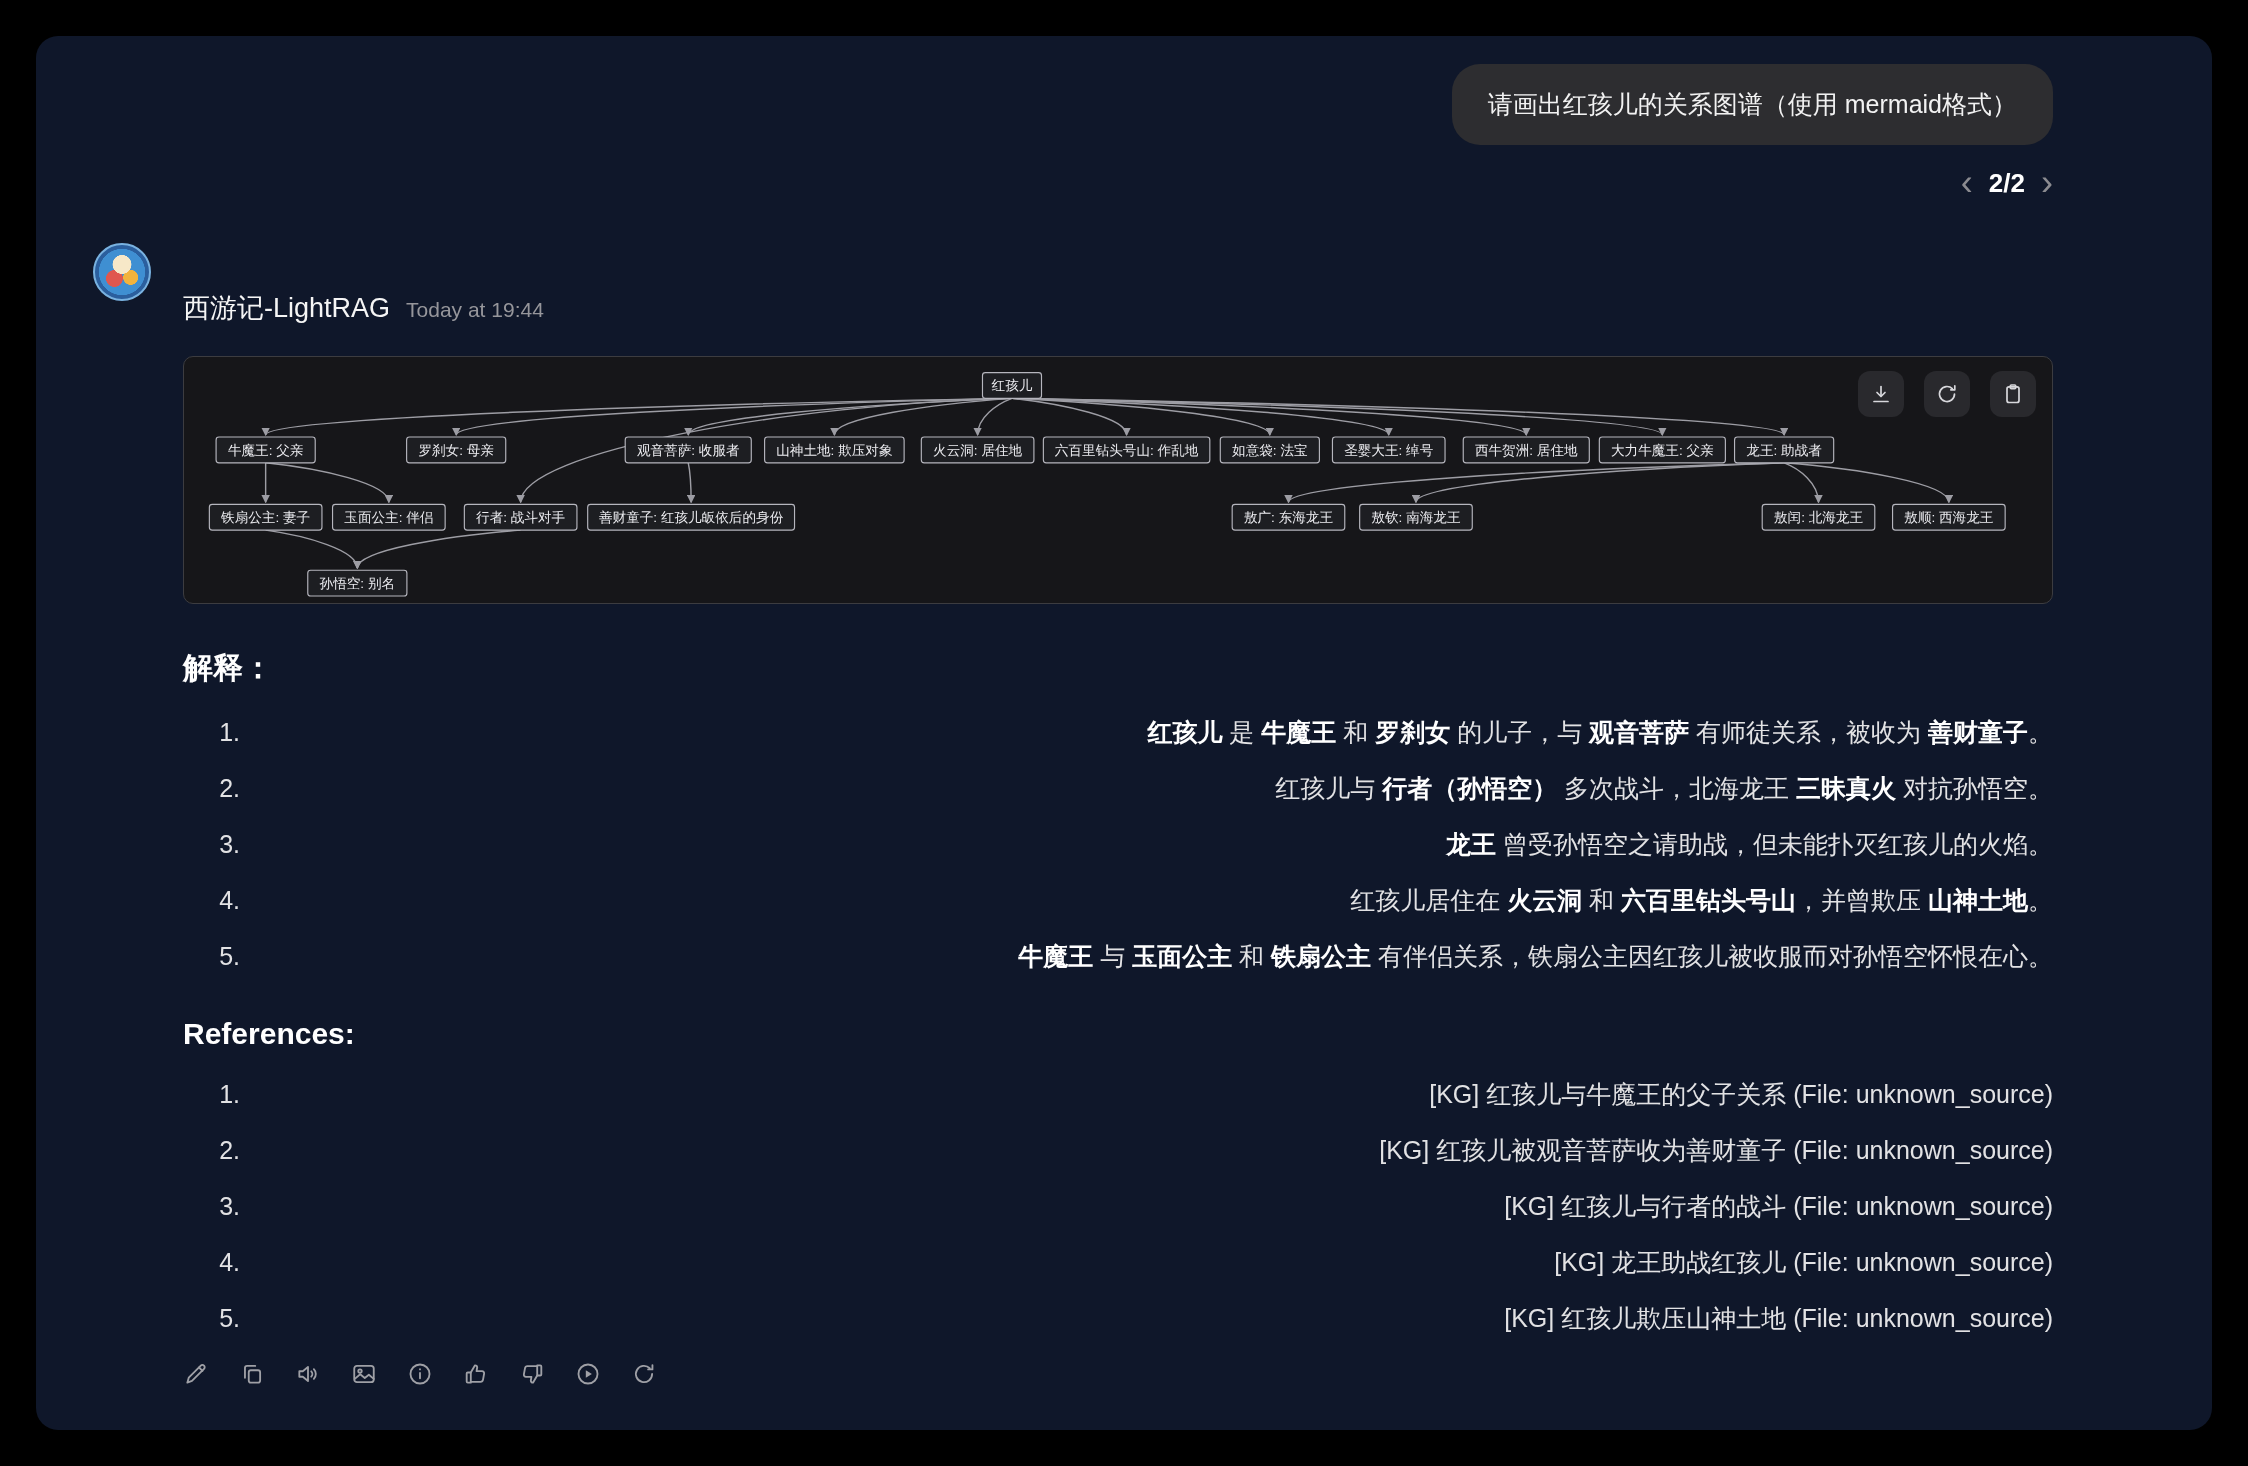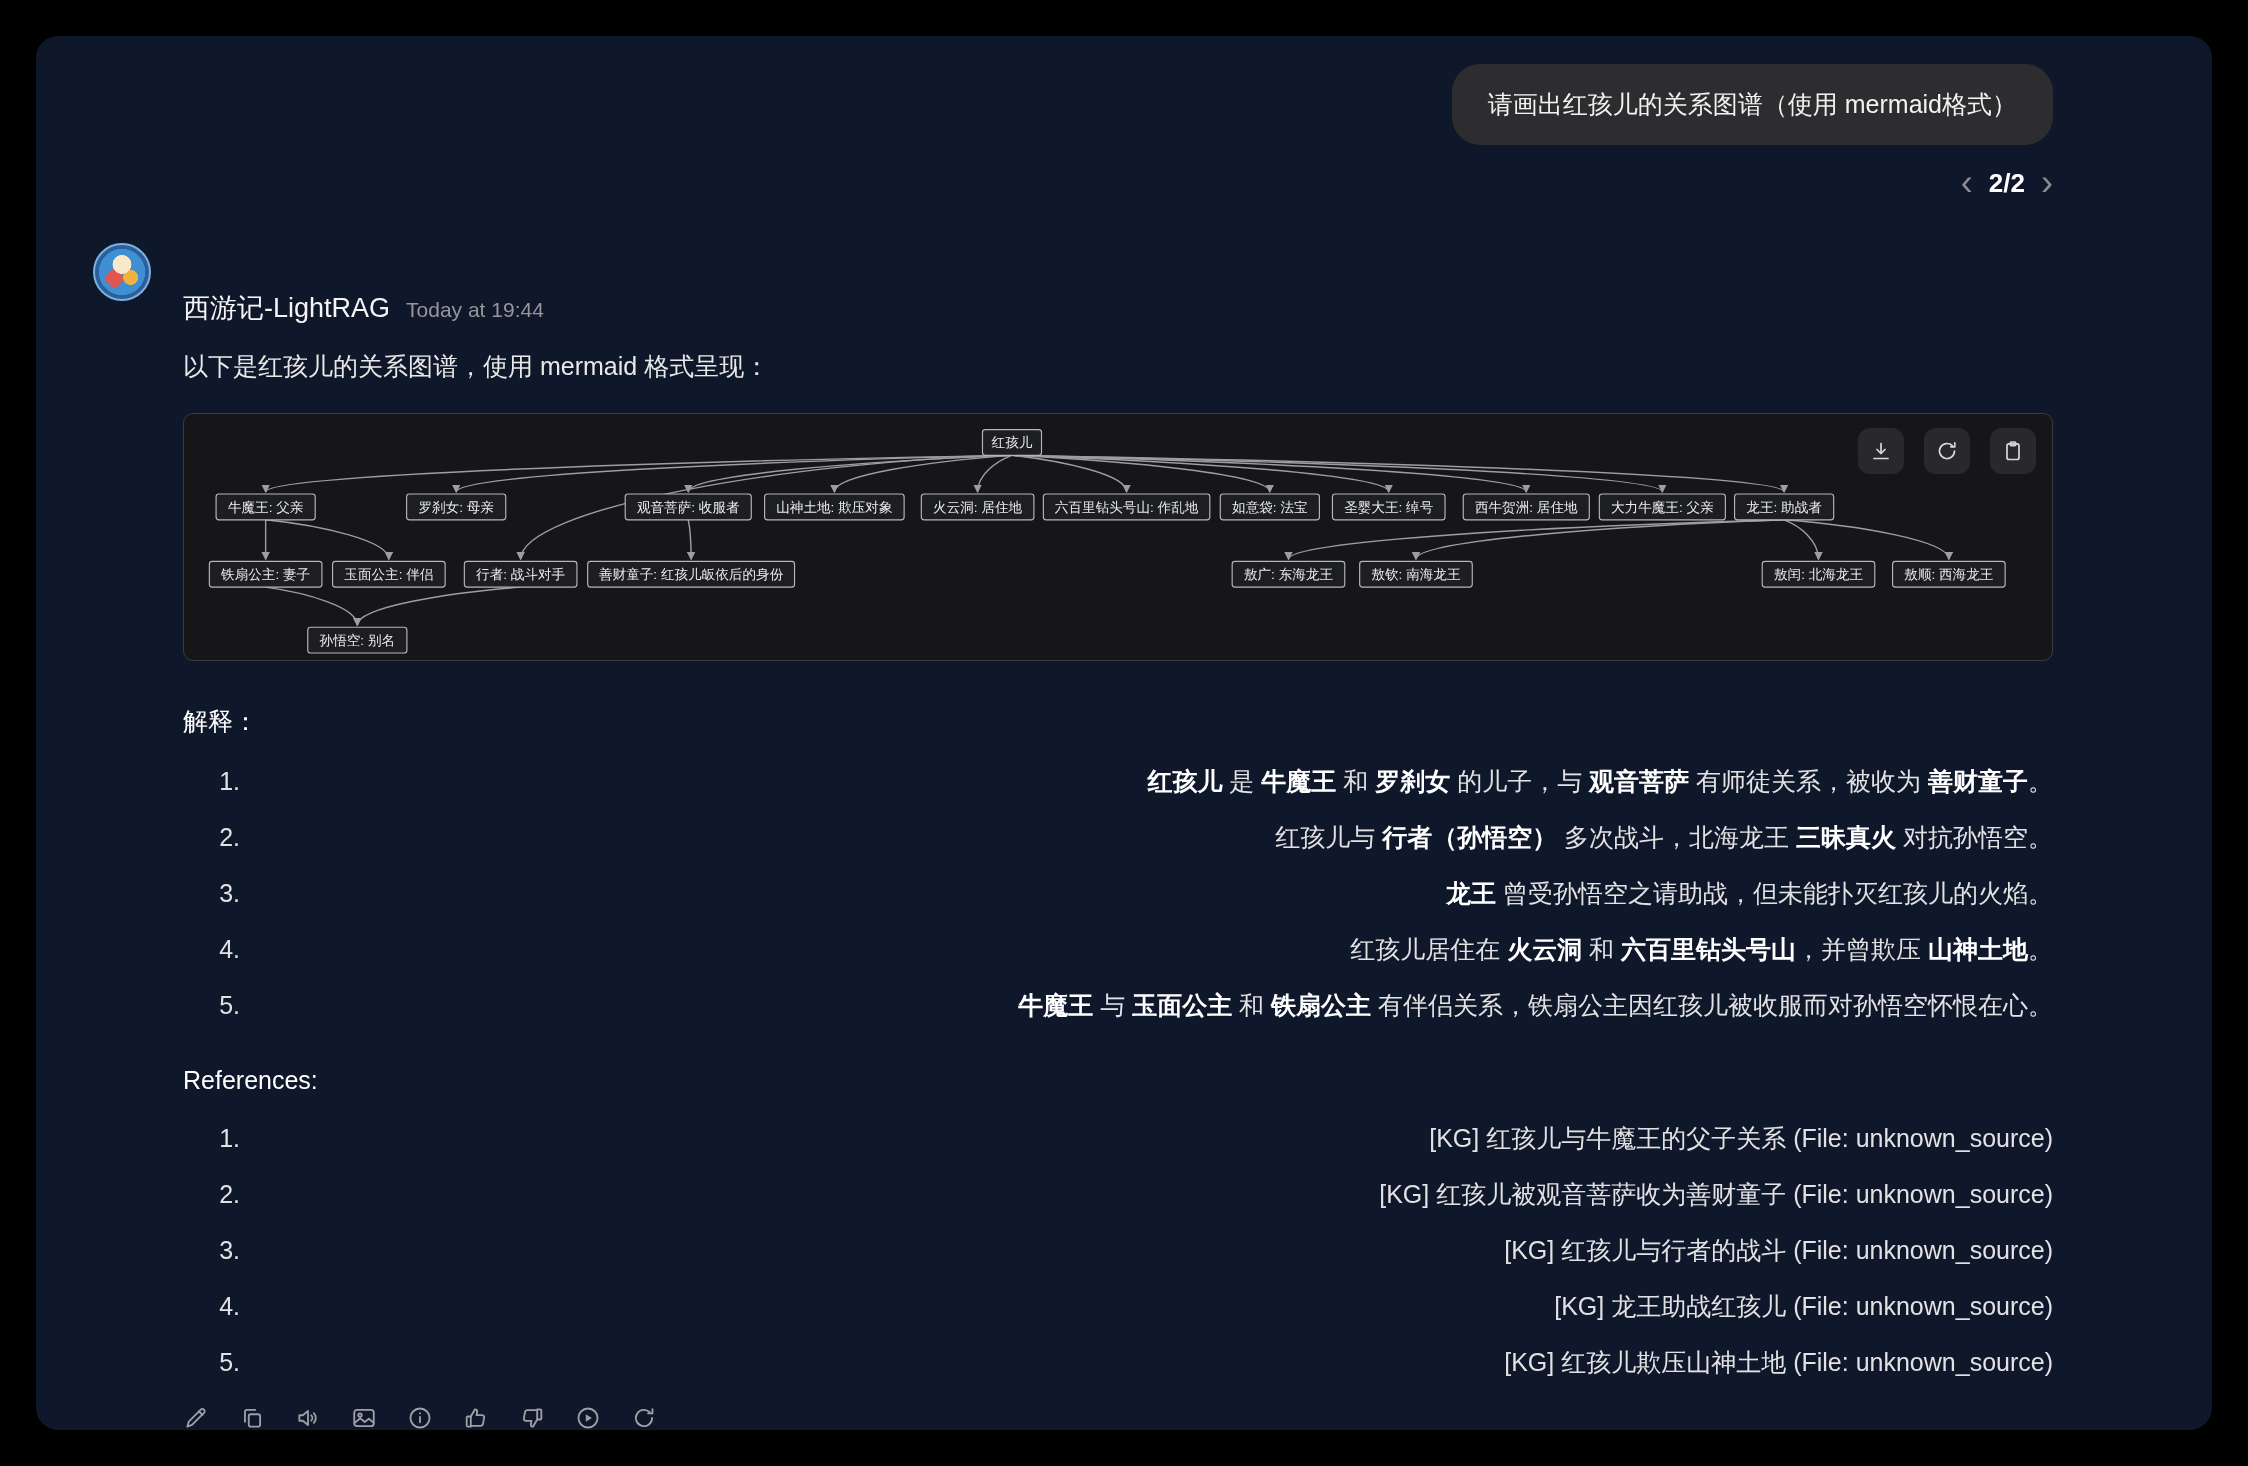--- a/index.html
+++ b/index.html
@@ -42,21 +42,21 @@
   #graph{width:100%;height:100%;display:block;}
   .node-box{fill:#1d1e22;stroke:#b6b6be;stroke-width:0.8;}
   .node-label{fill:#ececf0;font-size:9.5px;text-anchor:middle;}
   .edge{fill:none;stroke:#9d9da4;stroke-width:1;}
   .dtoolbar{position:absolute;top:14px;right:16px;display:flex;gap:20px;}
   .dtoolbar button{width:46px;height:46px;border-radius:12px;background:#29292d;border:none;
     display:flex;align-items:center;justify-content:center;cursor:pointer;padding:0;}
   .dtoolbar .icon{width:24px;height:24px;stroke:#d8d8dc;}
 
   
-  h2.sec{font-size:25px;color:#fff;font-weight:400;margin:44px 0 26px;}
+  h2.sec{font-size:30px;color:#fff;font-weight:700;margin:44px 0 26px;}
   ol.list{margin:0;padding-left:64px;font-size:25px;color:#e2e2e4;}
   ol.list li{margin-bottom:22px;line-height:34px;text-align:right;}
   ol.list li::marker{color:#e2e2e4;}
   ol.list strong{color:#fff;font-weight:700;}
 
   
   .mtoolbar{display:flex;gap:30px;margin-top:26px;align-items:center;}
   .mtoolbar button{background:none;border:none;padding:0;cursor:pointer;display:flex;}
   .icon{width:26px;height:26px;stroke:#9fa0a6;stroke-width:1.7;fill:none;
     stroke-linecap:round;stroke-linejoin:round;}
@@ -78,21 +78,20 @@
       <span class="chev">›</span>
     </div>
 
     <div class="assistant">
       <div class="avatar"></div>
       <div class="ahdr">
         <span class="name">西游记-LightRAG</span>
         <span class="time">Today at 19:44</span>
       </div>
 
-      <p class="intro">以下是红孩儿的关系图谱，使用 mermaid 格式呈现：</p>
 
       <div class="diagram">
         <svg id="graph" viewBox="0 0 1304 170" preserveAspectRatio="xMidYMid meet">
           <defs>
             <marker id="arrow" viewBox="0 0 10 10" refX="8.5" refY="5" markerWidth="6" markerHeight="6" orient="auto">
               <path d="M0 0L10 5L0 10z" fill="#9d9da4"></path>
             </marker>
           </defs>
         <path d="M578,28 C343.54999999999995,32 57,41.5 57,53.5" class="edge" marker-end="url(#arrow)"></path>
             <path d="M578,28 C403.4,32 190,41.5 190,53.5" class="edge" marker-end="url(#arrow)"></path>

